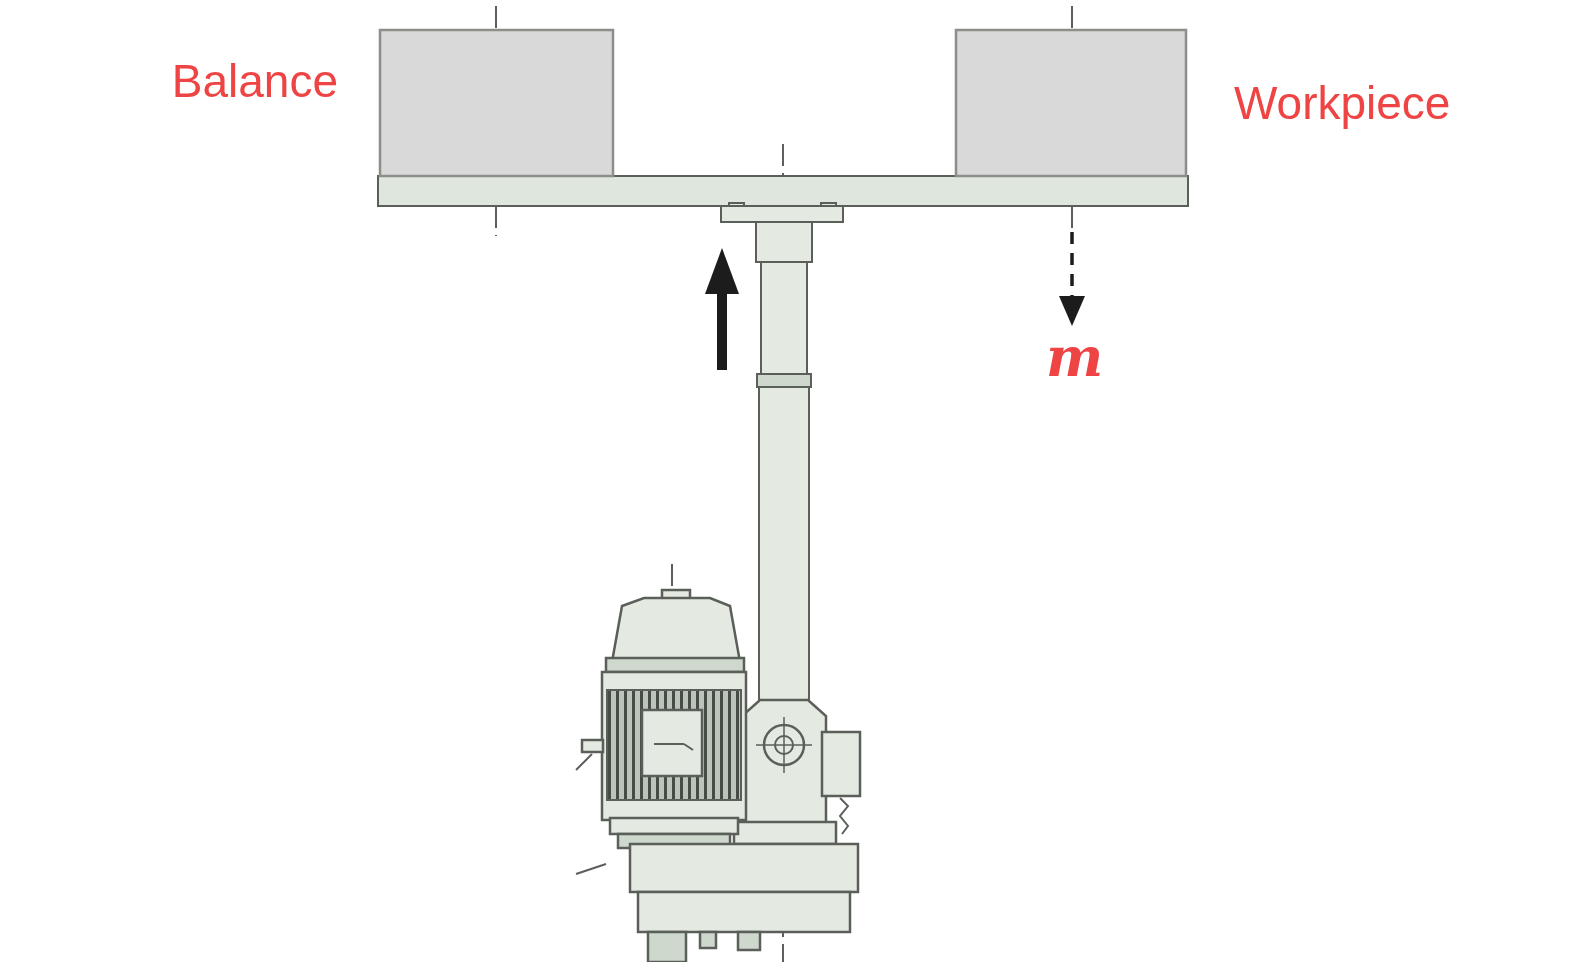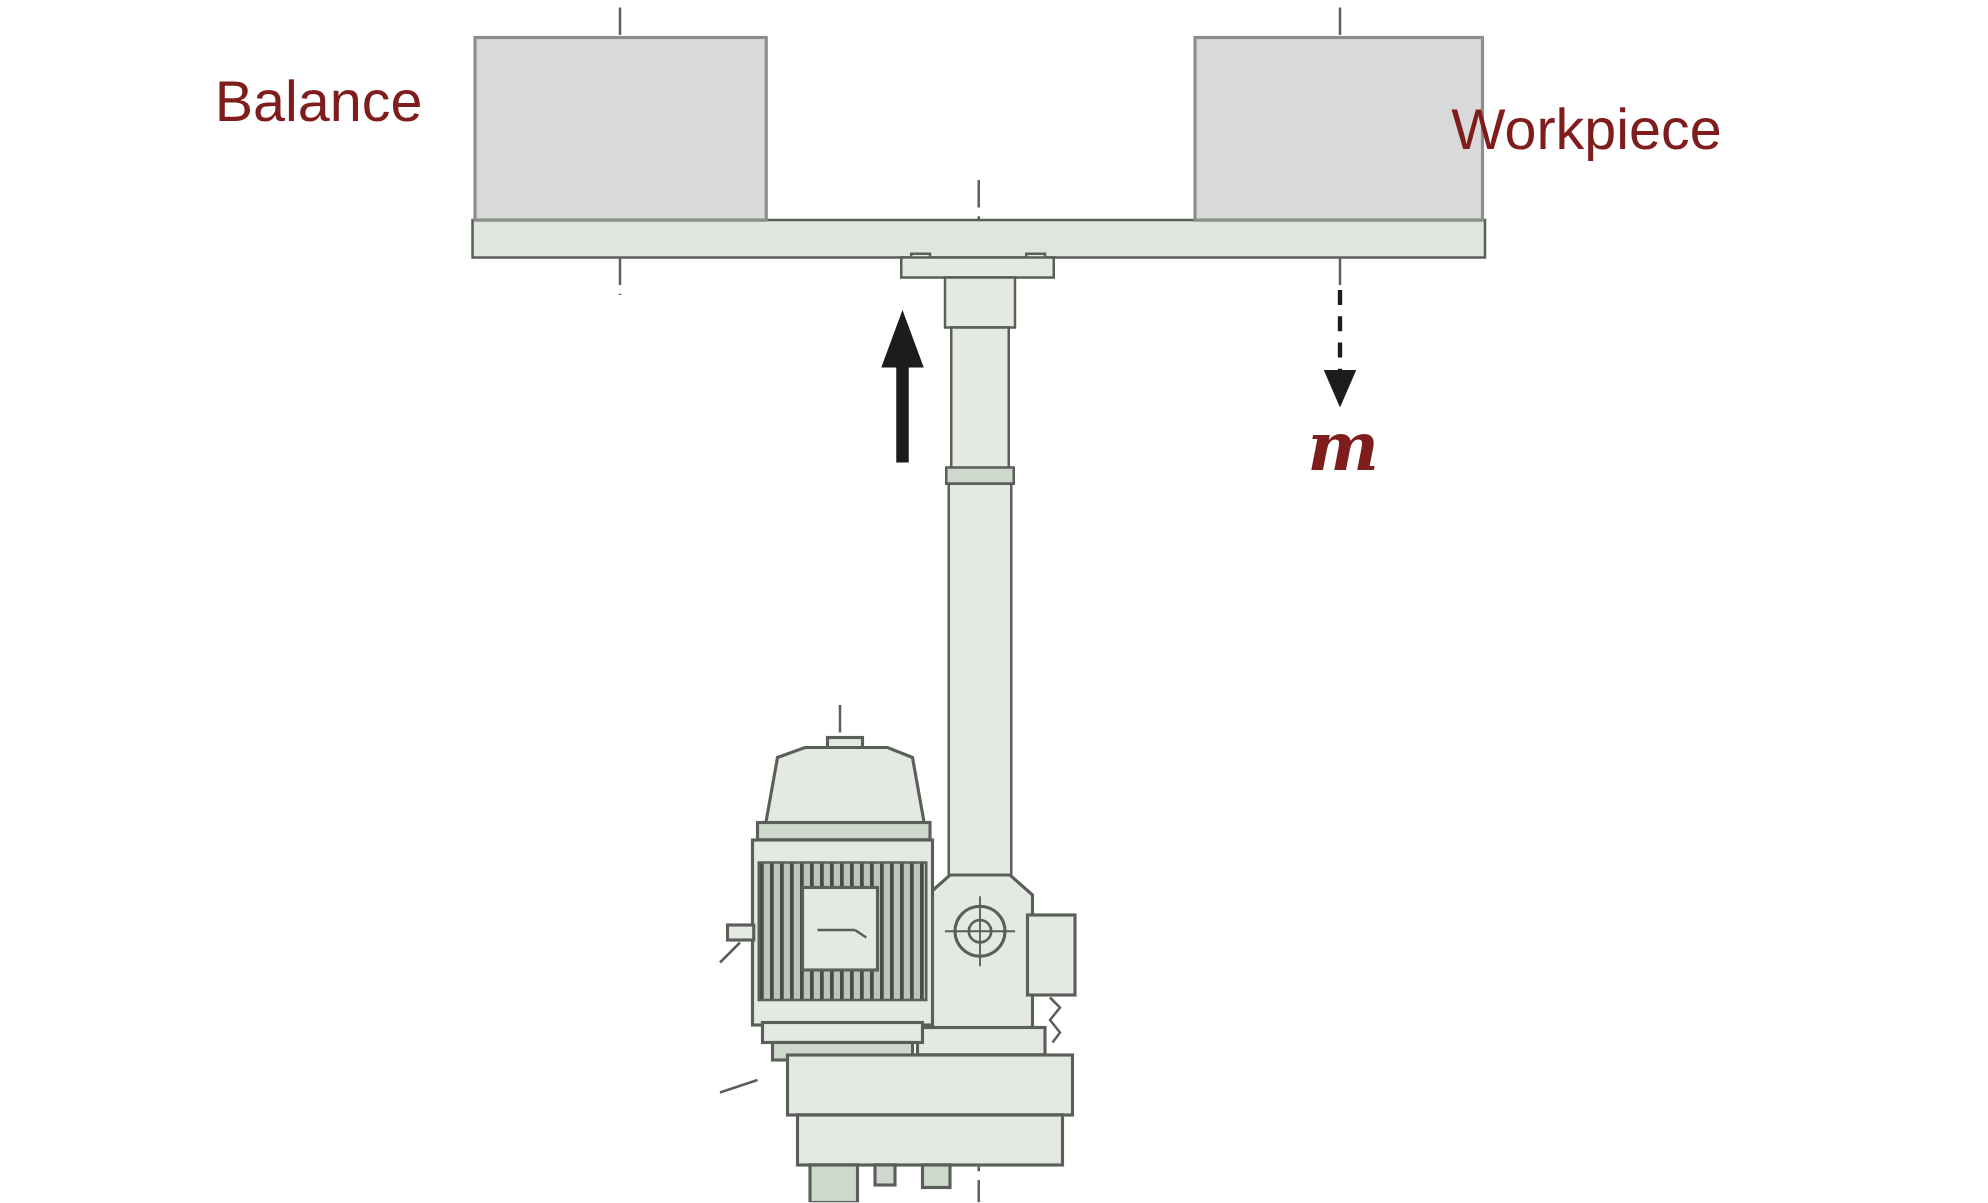--- a/index.html
+++ b/index.html
@@ -6,27 +6,27 @@
   .canvas{
     position:relative;
     width:1590px;height:962px;
     background:#ffffff;
     overflow:hidden;
     font-family:"Liberation Sans", sans-serif;
   }
   .canvas svg{position:absolute;left:0;top:0;}
   .label{
     position:absolute;
-    color:#7f1d1d;
+    color:#ef4444;
     font-size:46px;
     line-height:62px;
     white-space:nowrap;
   }
   .label-balance{left:100px;top:50px;width:238px;text-align:right;}
-  .label-workpiece{left:1161px;top:72px;}
+  .label-workpiece{left:1234px;top:72px;}
   .label-mass{
     left:1046px;top:326px;
     font-family:"DejaVu Serif", serif;
     font-style:italic;
     font-weight:bold;
     font-size:54px;
   }
 </style>
 </head>
 <body>

